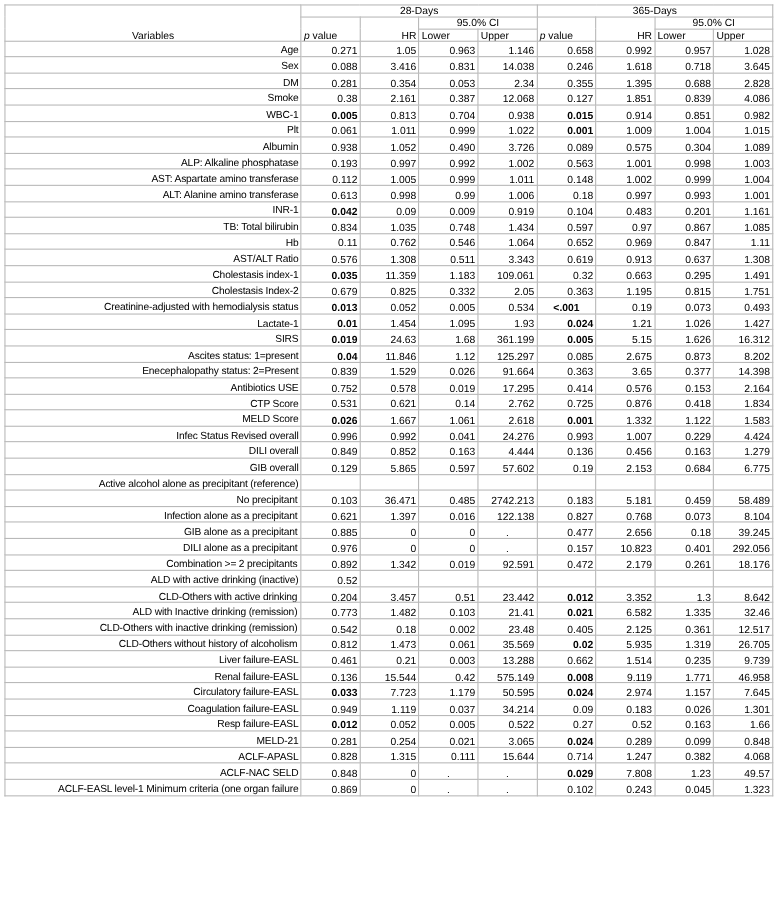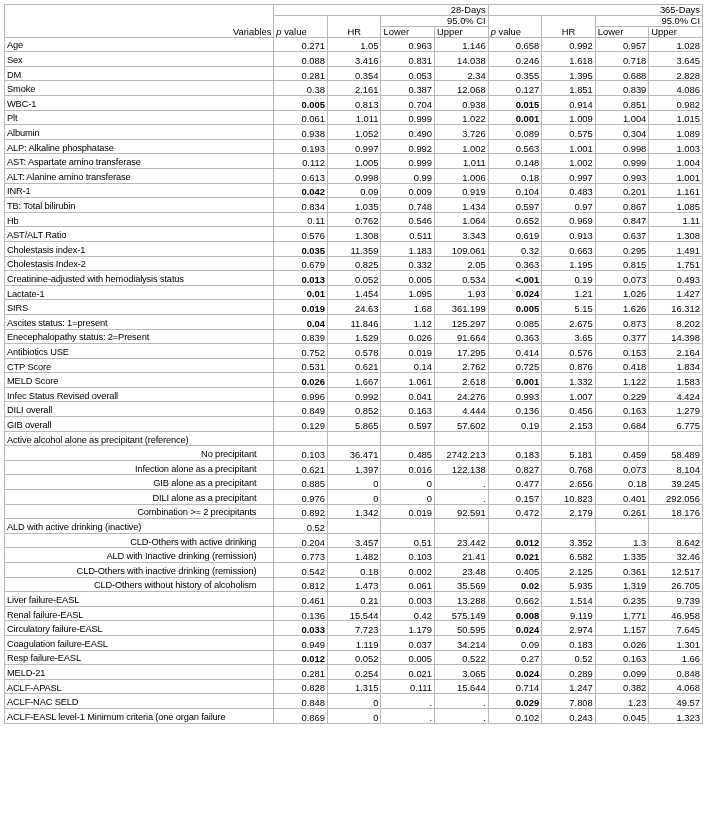--- a/index.html
+++ b/index.html
@@ -31,64 +31,64 @@
     padding: 0 2px;
     line-height: 1.05;
     font-weight: normal;
     vertical-align: bottom;
     white-space: nowrap;
     overflow: hidden;
   }
   
   thead td, thead th {
     font-weight: bold;
-    text-align: right;
+    text-align: center;
     vertical-align: bottom;
   }
   td.hdr-left {
     text-align: left;
   }
   td.vars {
     font-weight: bold;
     vertical-align: bottom;
     padding-bottom: 1px;
   }
   td.pval-hdr {
     text-align: left;
     padding-left: 3px;
     margin-top: 33px;
   }
   td.pval-hdr i {
     font-style: italic;
   }
   td.hr-hdr {
-    text-align: center;
+    text-align: right;
     padding-left: 4px;
   }
 
   
   tbody tr { height: 14.6px; }
   td.var {
-    text-align: left;
+    text-align: right;
     font-size: 9.3px;
     letter-spacing: -0.15px;
     padding-left: 2px;
   }
   td.var.indent {
     text-align: right;
-    padding-right: 17px;
+    padding-right: 3px;
   }
   td.num {
     text-align: right;
     padding-right: 4px;
     font-size: 9.4px;
   }
   td.num.b { font-weight: bold; }
   td.num.lft {
-    text-align: right;
+    text-align: center;
     padding-left: 2px;
     margin-left: 27px;
   }
   .col-var   { width: 269px; }
   .col-num   { width: 53.5px; }
 </style>
 </head>
 <body>
 
 <div id="table-wrap">

